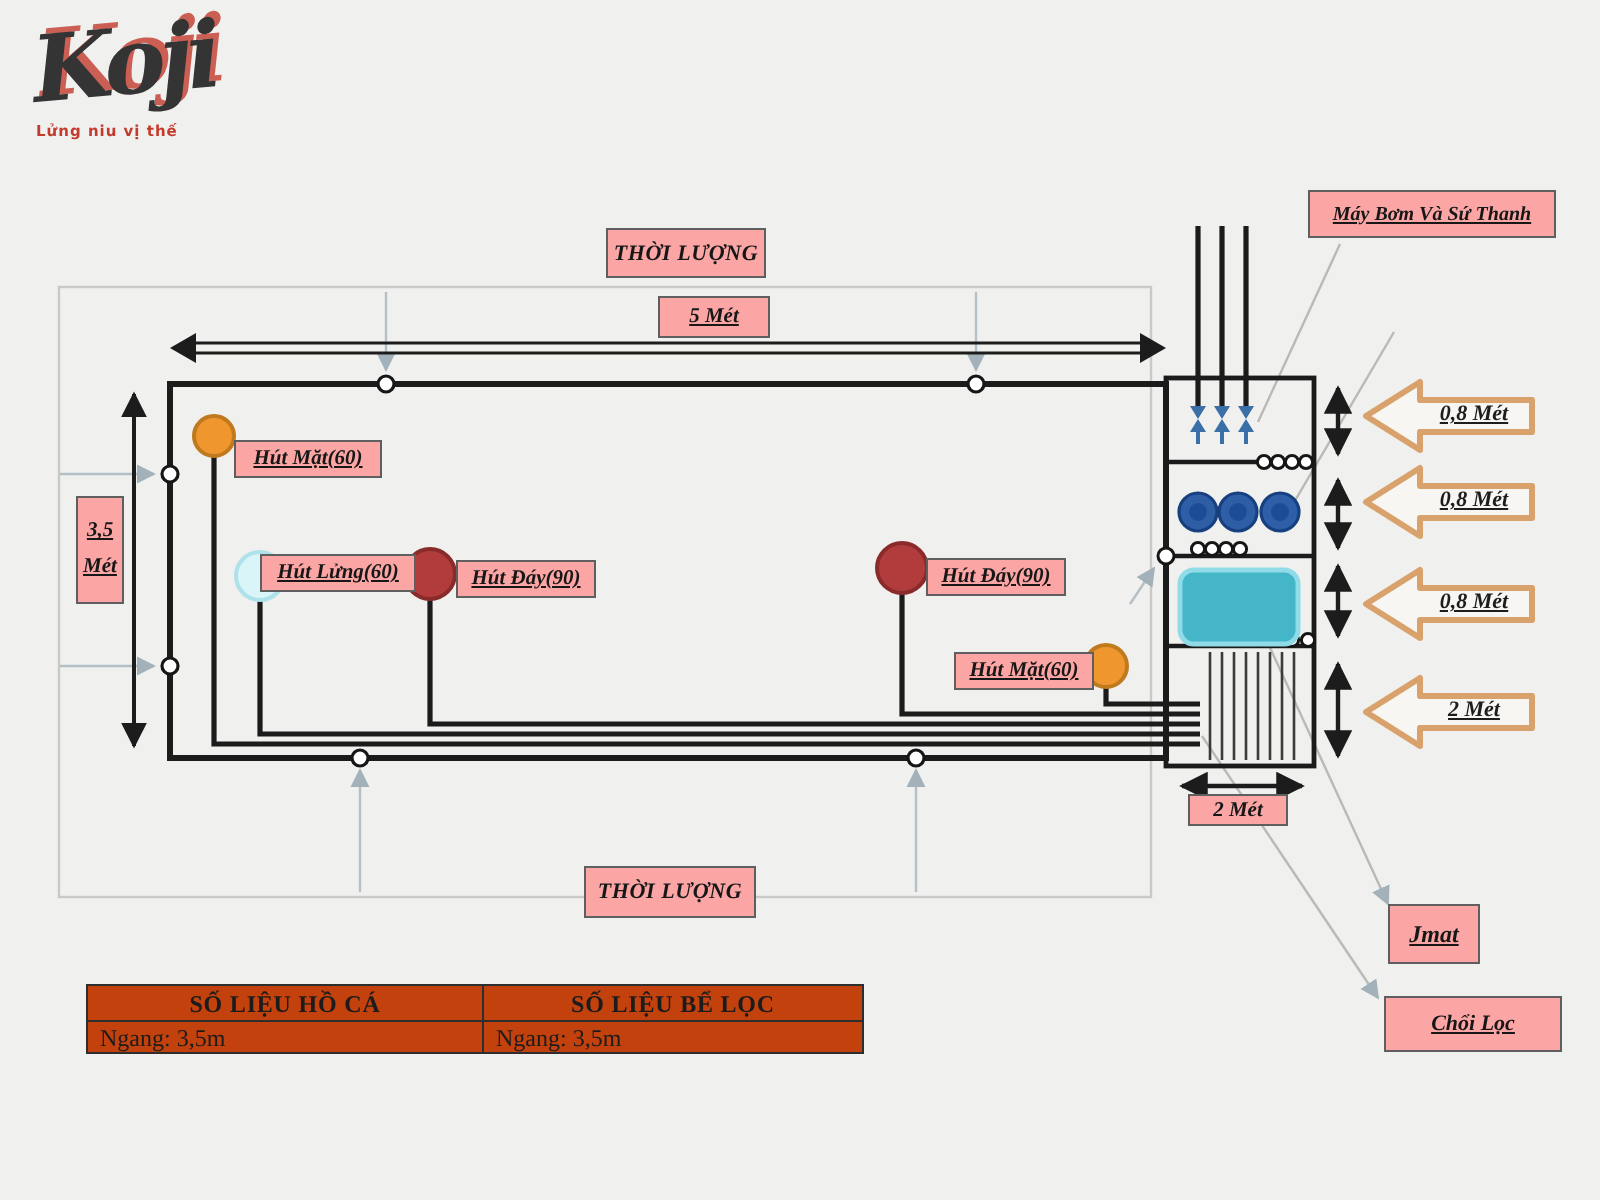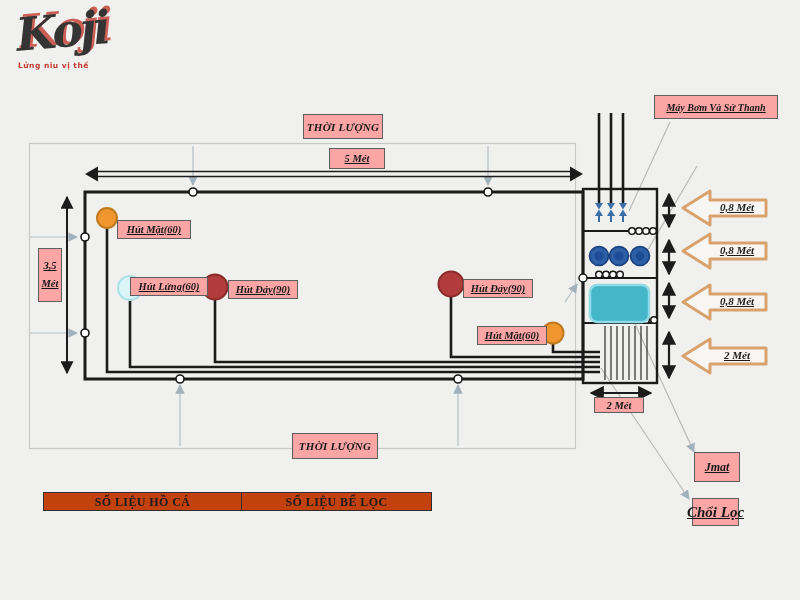--- a/index.html
+++ b/index.html
@@ -216,35 +216,39 @@
   <div class="lbl" style="left:594px;top:397px;width:50px;height:16px;">2 Mét</div>
 
   <div class="lbl u" style="left:117px;top:220px;width:74px;height:19px;">Hút Mặt(60)</div>
   <div class="lbl u" style="left:130px;top:253px;width:78px;height:19px;margin-top:24px;">Hút Lửng(60)</div>
   <div class="lbl u" style="left:228px;top:280px;width:70px;height:19px;">Hút Đáy(90)</div>
   <div class="lbl u" style="left:463px;top:279px;width:70px;height:19px;">Hút Đáy(90)</div>
   <div class="lbl u" style="left:477px;top:326px;width:70px;height:19px;">Hút Mặt(60)</div>
 
   <div class="lbl u" style="left:654px;top:95px;width:124px;height:24px;font-size:10px;">Máy Bơm Và Sứ Thanh</div>
   <div class="lbl u" style="left:694px;top:452px;width:46px;height:30px;font-size:12px;">Jmat</div>
-  <div class="lbl u" style="left:692px;top:498px;width:47px;height:28px;font-size:15px;">Chổi Lọc</div>
+  <div class="lbl u" style="left:692px;top:498px;width:89px;height:28px;font-size:11px;">Chổi Lọc</div>
 
   <div class="arrowtext u" style="left:706px;top:201px;width:62px;">0,8 Mét</div>
   <div class="arrowtext u" style="left:706px;top:244px;width:62px;">0,8 Mét</div>
   <div class="arrowtext u" style="left:706px;top:295px;width:62px;">0,8 Mét</div>
   <div class="arrowtext u" style="left:706px;top:349px;width:62px;">2 Mét</div>
 
   <table id="spec-table">
     <colgroup>
         <col style="width:198px">
         <col style="width:190px">
       </colgroup>
     <thead>
       <tr>
         <th>SỐ LIỆU HỒ CÁ</th>
         <th>SỐ LIỆU BỂ LỌC</th>
       </tr>
     </thead>
     <tbody>
+      <tr>
+        <td>Ngang: 3,5m</td>
+        <td>Ngang: 3,5m</td>
+      </tr>
     </tbody>
   </table>
 
 </div>
 
 </body></html>

